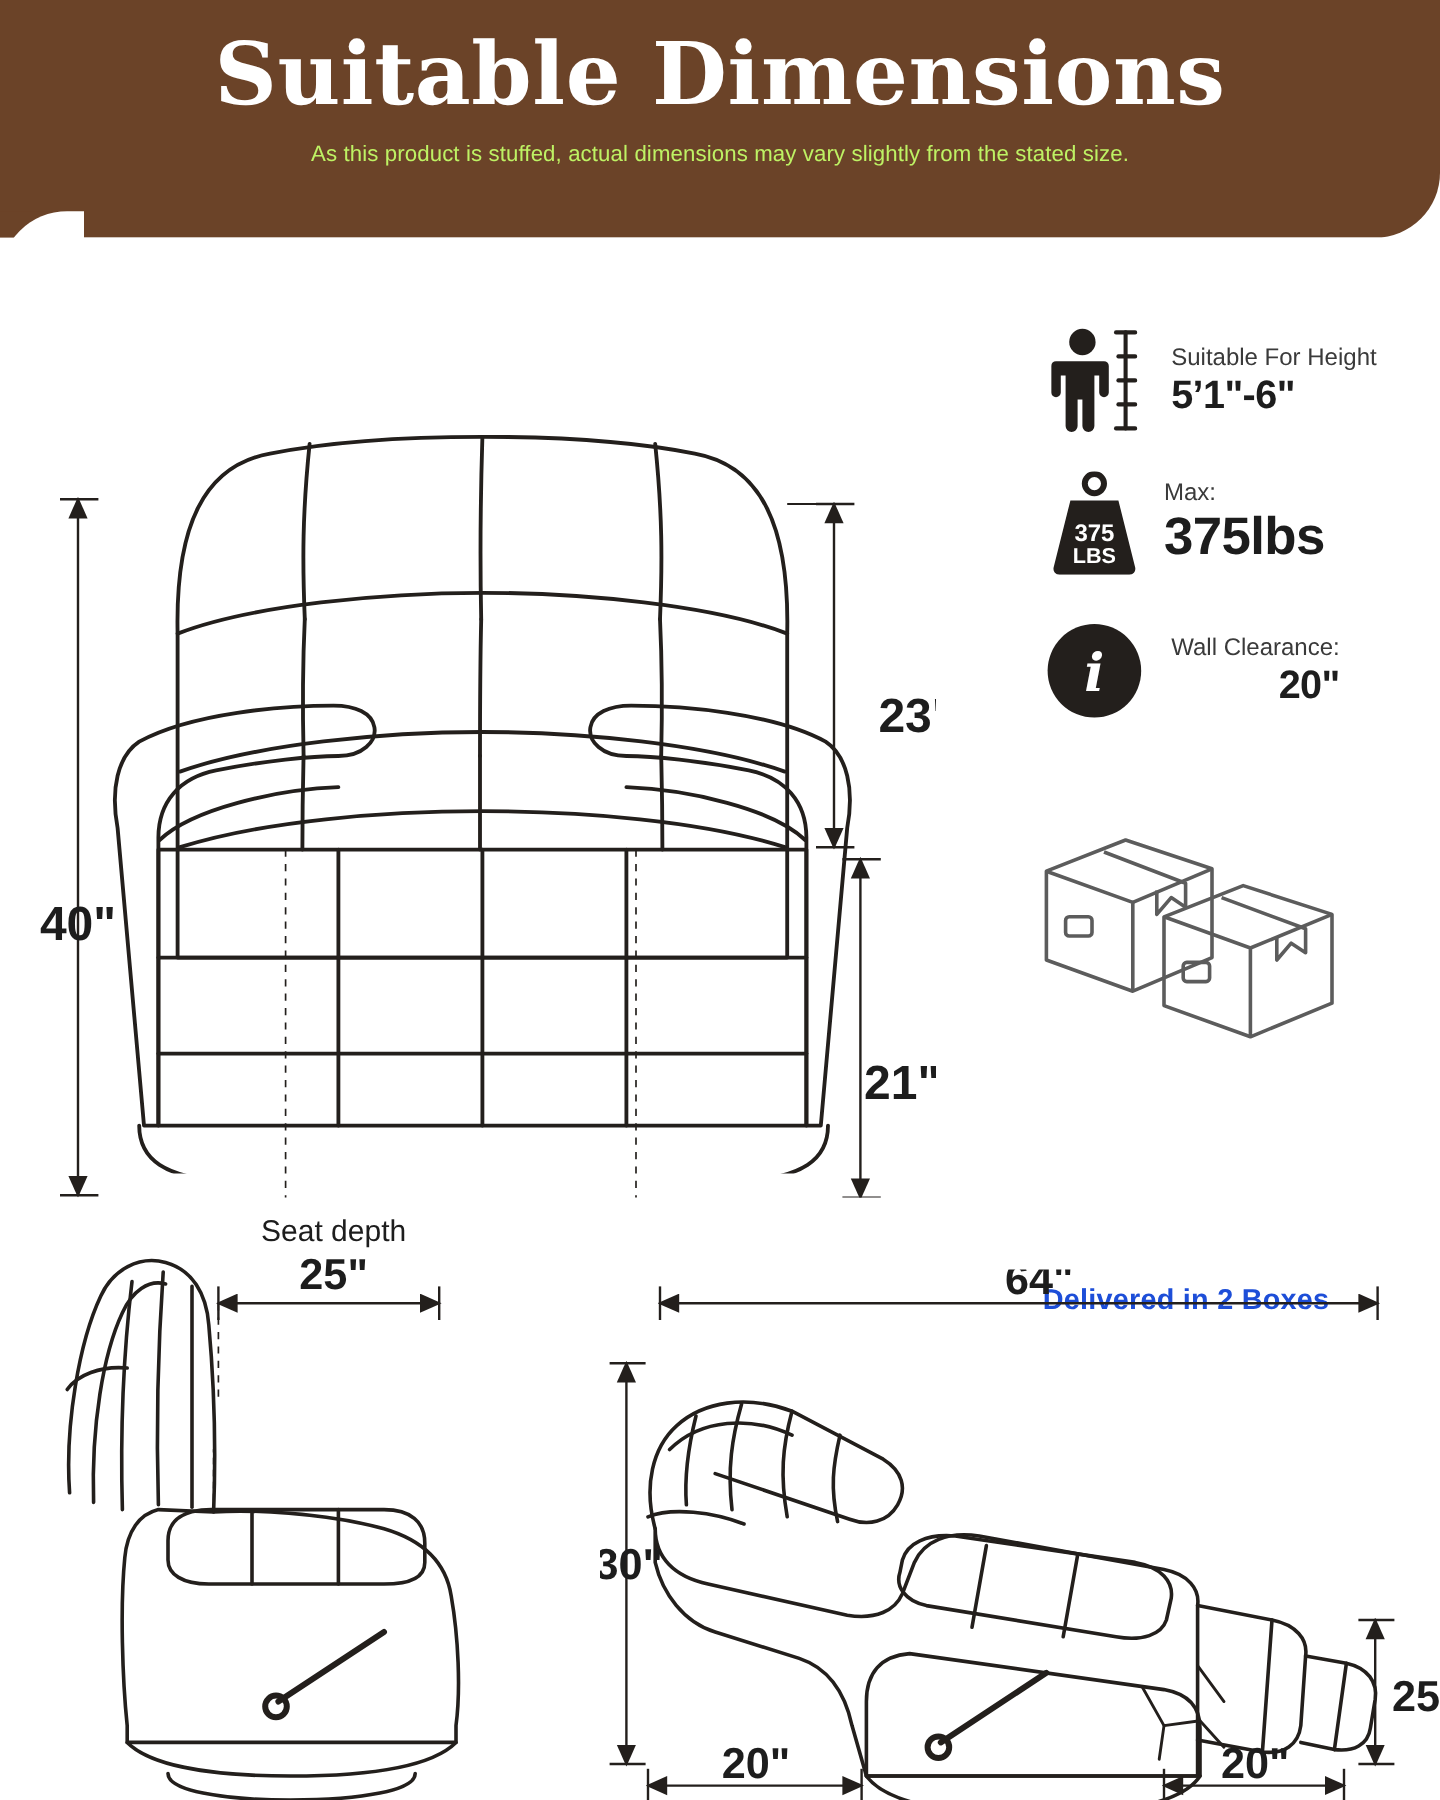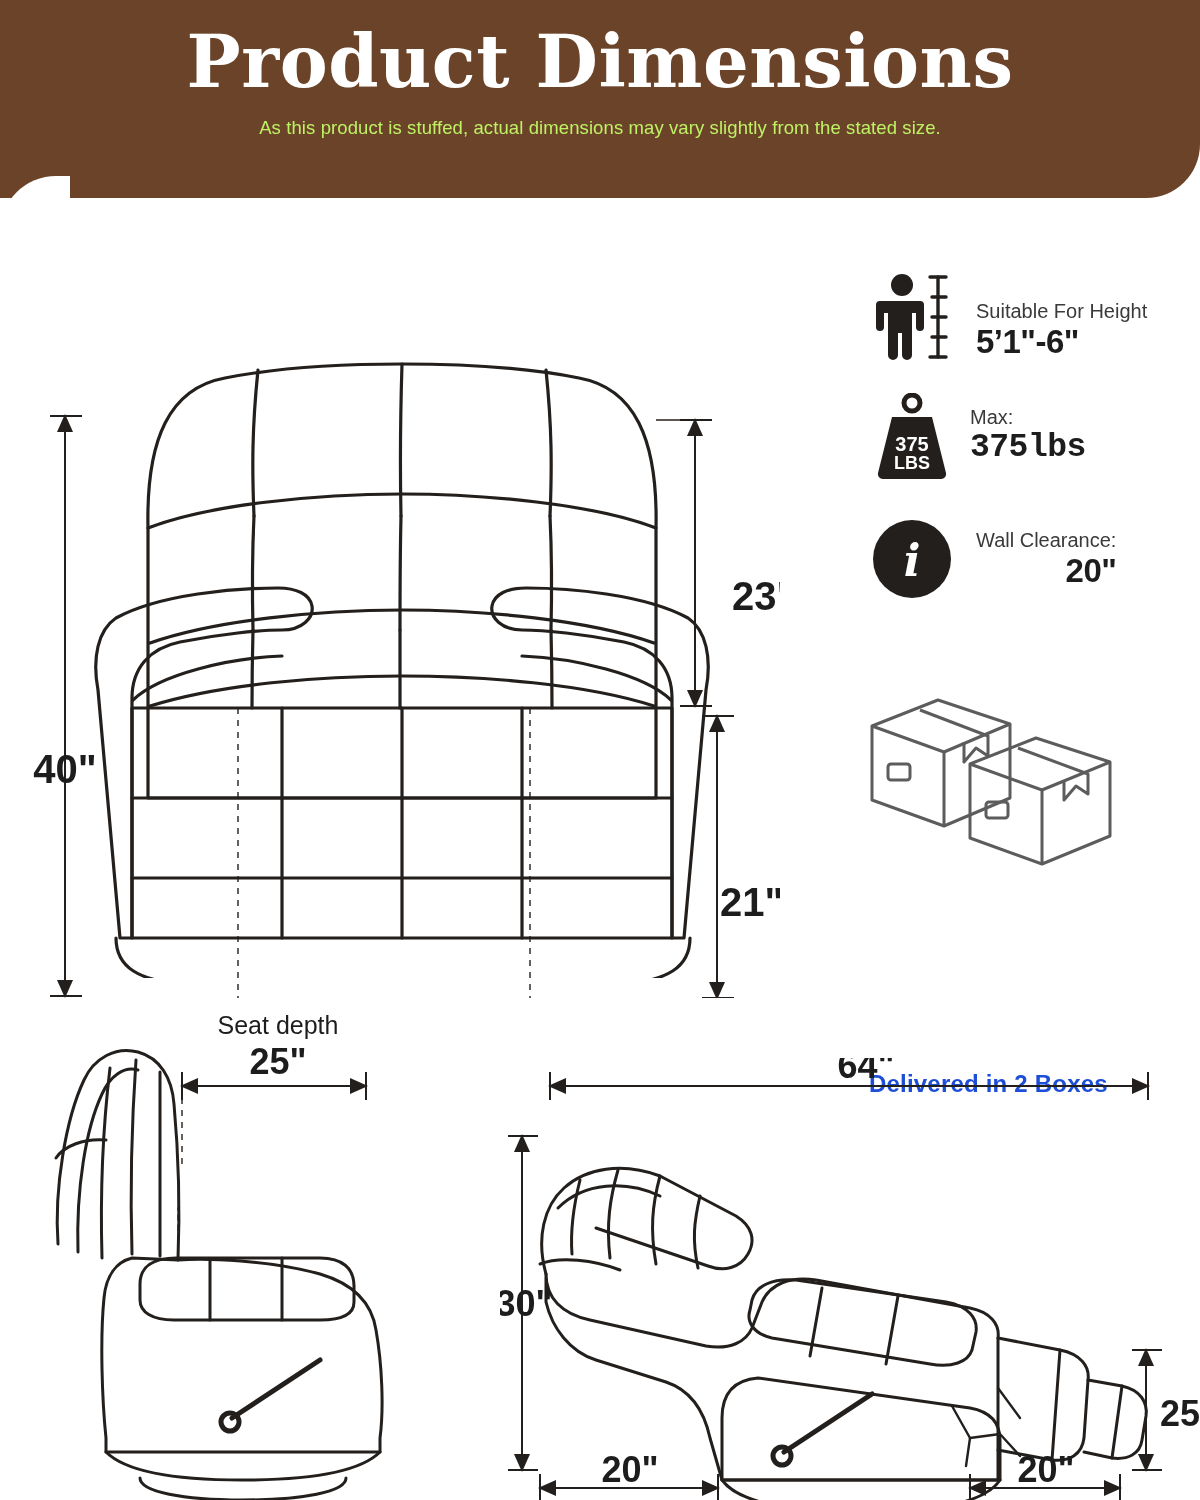--- a/index.html
+++ b/index.html
@@ -62,21 +62,21 @@
   .boxes-caption{
     position:absolute;font-size:24px;font-weight:bold;color:#1d4ed8;
     left:869px;top:872px;letter-spacing:.2px;
   }
 </style>
 </head>
 <body>
 
 <div class="header">
   <div class="header-inner">
-    <div class="title">Product Dimensions</div>
+    <div class="title">Suitable Dimensions</div>
     <div class="subtitle">As this product is stuffed, actual dimensions may vary slightly from the stated size.</div>
   </div>
 </div>
 <div class="rounded-corner"></div>
 
 <div class="page-body">
 
   <svg width="760" height="740" viewBox="0 0 760 740" style="position:absolute;left:20px;top:40px;">
     <g fill="none" stroke="#231f1c" stroke-width="3.2" stroke-linejoin="round" stroke-linecap="round">
 
@@ -165,21 +165,21 @@
       </text>
       <text x="364" y="855" font-size="36" text-anchor="middle">
         <tspan>21"</tspan>
       </text>
       <text x="372" y="902" font-size="36" text-anchor="middle">
         <tspan>39"</tspan>
       </text>
     </g>
   </svg>
 
-  <div class="spec-row" style="left:866px;top:75px;align-items:flex-end;">
+  <div class="spec-row" style="left:866px;top:75px;">
     <div class="spec-icon">
       <svg width="72" height="88" viewBox="0 0 72 88">
         <g fill="#231f1c">
           <circle cx="26" cy="12" r="11"></circle>
           <path d="M8 28 h36 a4 4 0 0 1 4 4 v22 a4 4 0 0 1 -8 0 v-14 h-4 v42 a5 5 0 0 1 -10 0 v-22 h-4 v22 a5 5 0 0 1 -10 0 v-42 h-4 v14 a4 4 0 0 1 -8 0 v-22 a4 4 0 0 1 4 -4 z"></path>
         </g>
         <g stroke="#231f1c" stroke-width="3.4" fill="none" stroke-linecap="round">
           <line x1="62" y1="4" x2="62" y2="84"></line>
           <line x1="54" y1="4" x2="70" y2="4"></line>
           <line x1="56" y1="24" x2="70" y2="24"></line>
@@ -199,21 +199,21 @@
     <div class="spec-icon">
       <svg width="84" height="86" viewBox="0 0 84 86">
         <circle cx="42" cy="10" r="8" fill="none" stroke="#231f1c" stroke-width="5"></circle>
         <path d="M22 24 h40 l14 56 a5 5 0 0 1 -5 6 h-58 a5 5 0 0 1 -5 -6 z" fill="#231f1c"></path>
         <text x="42" y="58" font-size="20" font-weight="bold" fill="#ffffff" text-anchor="middle" font-family="Liberation Sans, sans-serif"><tspan>375</tspan></text>
         <text x="42" y="76" font-size="18" font-weight="bold" fill="#ffffff" text-anchor="middle" font-family="Liberation Sans, sans-serif"><tspan>LBS</tspan></text>
       </svg>
     </div>
     <div class="spec-text" style="margin-left:12px;">
       <div class="spec-label">Max:</div>
-      <div class="spec-value" style="font-size:33px;font-family:Liberation Mono, monospace;">375lbs</div>
+      <div class="spec-value" style="font-size:44px;">375lbs</div>
     </div>
   </div>
 
   <div class="spec-row" style="left:866px;top:320px;">
     <div class="spec-icon">
       <svg width="82" height="82" viewBox="0 0 82 82">
         <circle cx="41" cy="41" r="39" fill="#231f1c"></circle>
         <text x="41" y="58" font-size="44" font-style="italic" font-weight="bold" fill="#ffffff" text-anchor="middle" font-family="DejaVu Serif, serif"><tspan>i</tspan></text>
       </svg>
     </div>

